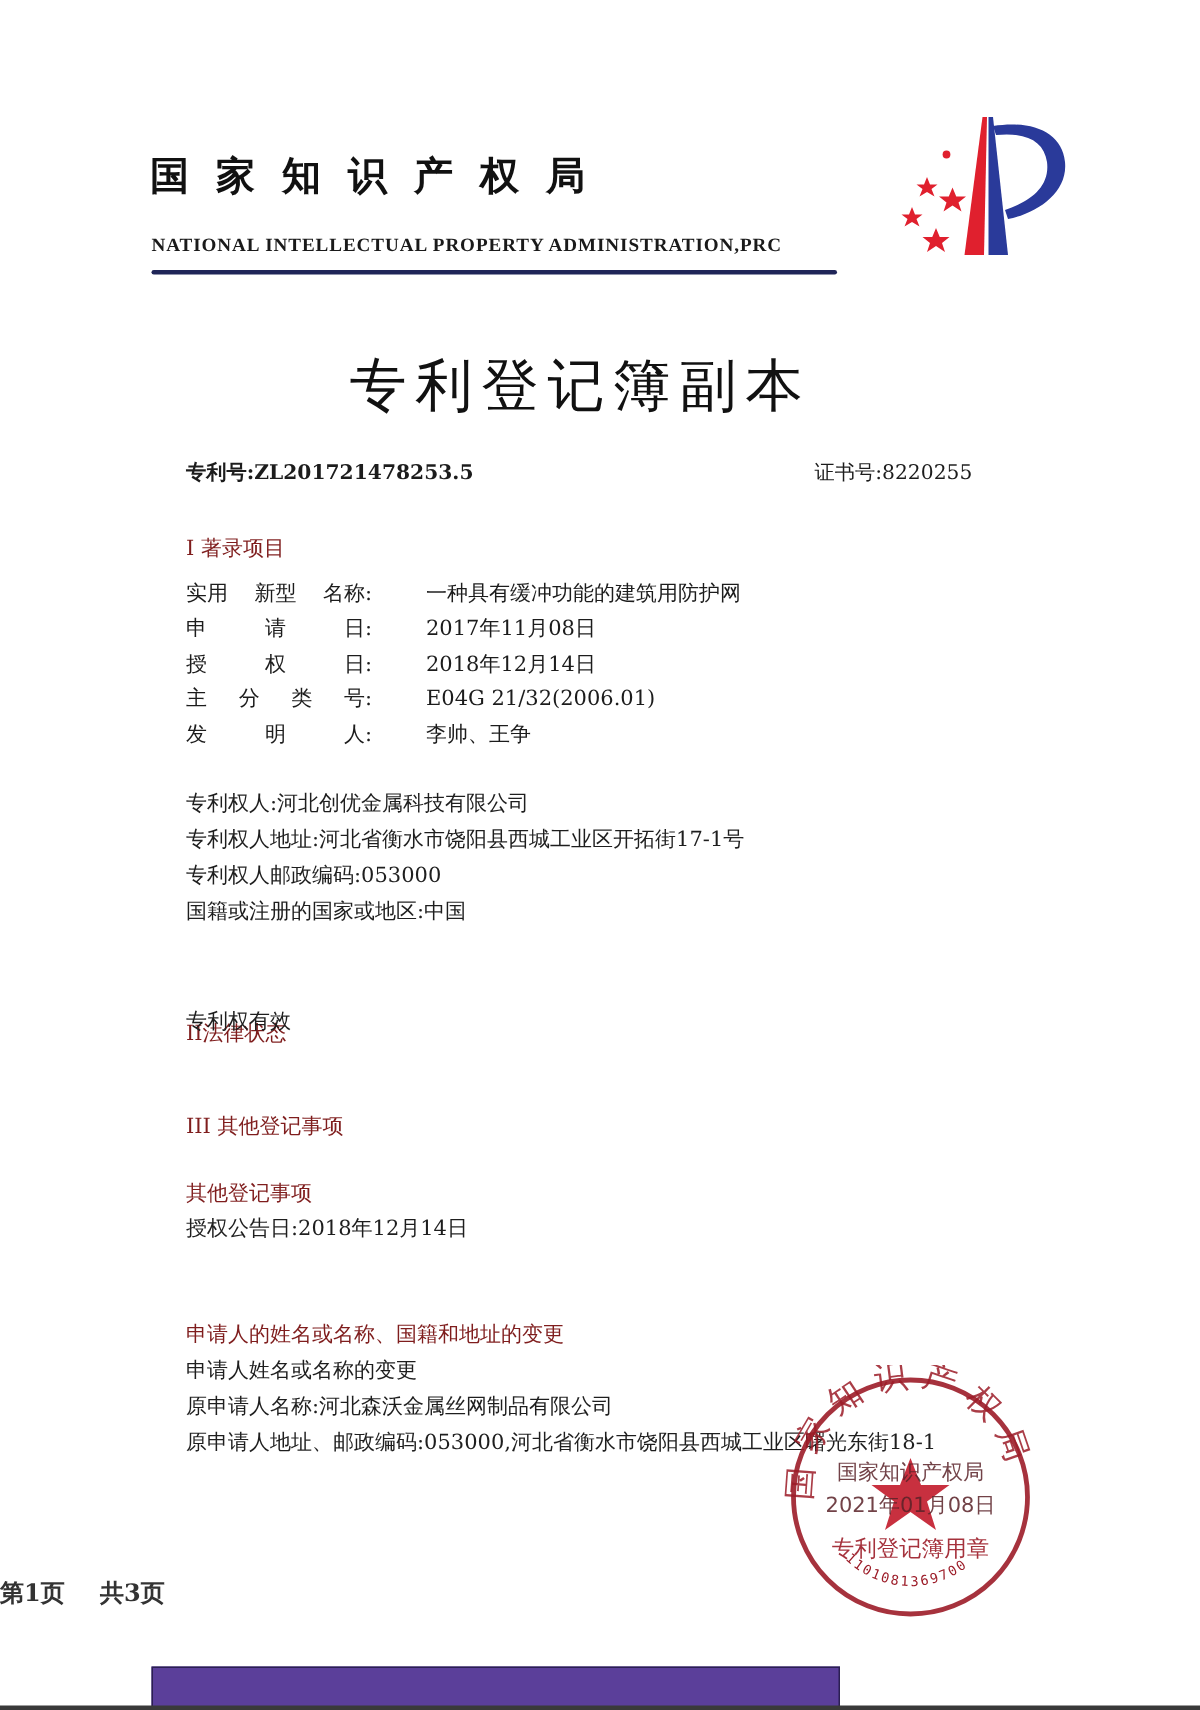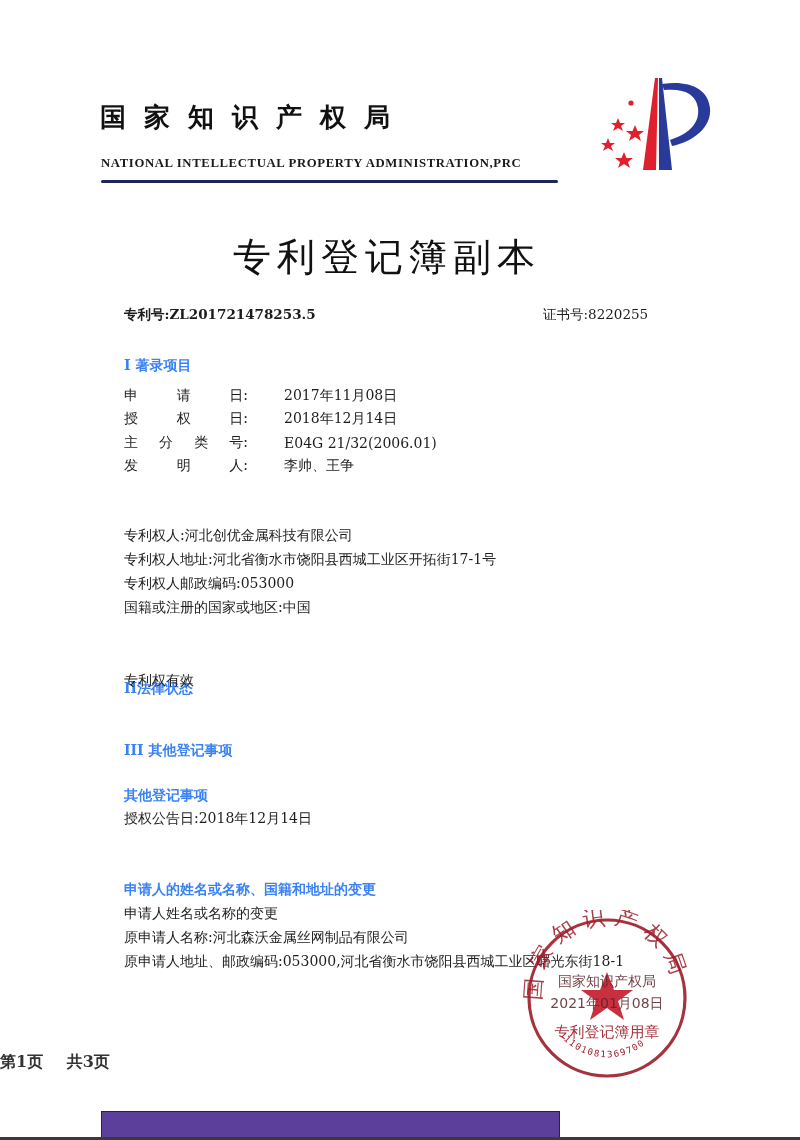--- a/index.html
+++ b/index.html
@@ -38,21 +38,21 @@
     .doc-title {
       left: 0; width: 760px; top: 232px; text-align: center;
       font-size: 38px; letter-spacing: 6px; color: #111;
       font-family: "DejaVu Sans", sans-serif;
       padding-left: 14px;
     }
 
     .patno { left: 124px; top: 306px; font-size: 13.5px; font-weight: bold; }
     .certno { left: 543px; top: 306px; font-size: 13.5px; font-weight: normal; }
 
-    .sec-head { font-size: 14px; font-weight: bold; color: #3b82f6; }
+    .sec-head { font-size: 14px; font-weight: normal; color: #7f1d1d; }
     .line { font-size: 14px; color: #1e1e1e; white-space: nowrap; }
 
     
     .biblio { left: 124px; top: 384px; }
     .biblio-row { display: flex; height: 23.5px; align-items: center; font-size: 14px; }
     .biblio-label { width: 160px; display: flex; justify-content: space-between; padding-right: 36px; }
     .biblio-label span { display: inline-block; }
     .biblio-value { white-space: nowrap; }
 
     
@@ -97,20 +97,28 @@
 <div class="abs patno">
   <span>专利号:</span><span>ZL201721478253.5</span>
 </div>
 <div class="abs certno">
   <span>证书号:</span><span>8220255</span>
 </div>
 
 <div class="abs sec-head" style="left:124px; top:357px;">I  著录项目</div>
 
 <div class="abs biblio">
+  <div class="biblio-row">
+    <div class="biblio-label">
+      <span>实用</span>
+      <span>新型</span>
+      <span>名称:</span>
+    </div>
+    <div class="biblio-value">一种具有缓冲功能的建筑用防护网</div>
+  </div>
   <div class="biblio-row">
     <div class="biblio-label">
       <span>申</span>
       <span>请</span>
       <span>日:</span>
     </div>
     <div class="biblio-value">2017年11月08日</div>
   </div>
   <div class="biblio-row">
     <div class="biblio-label">

